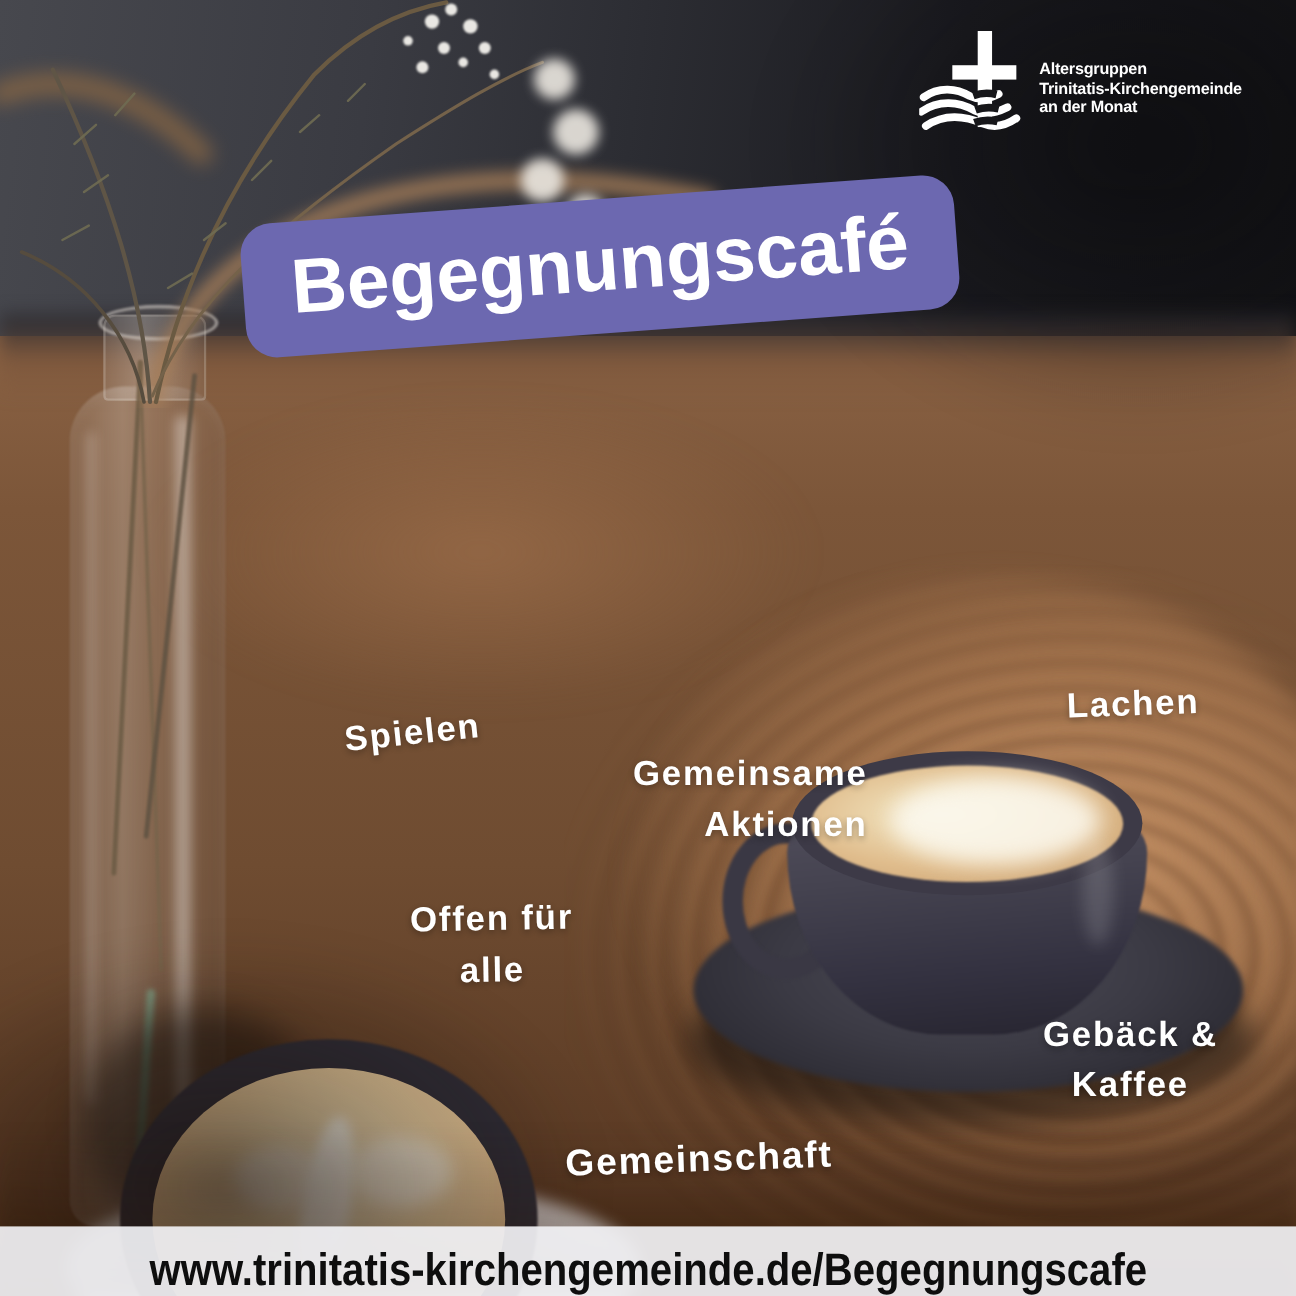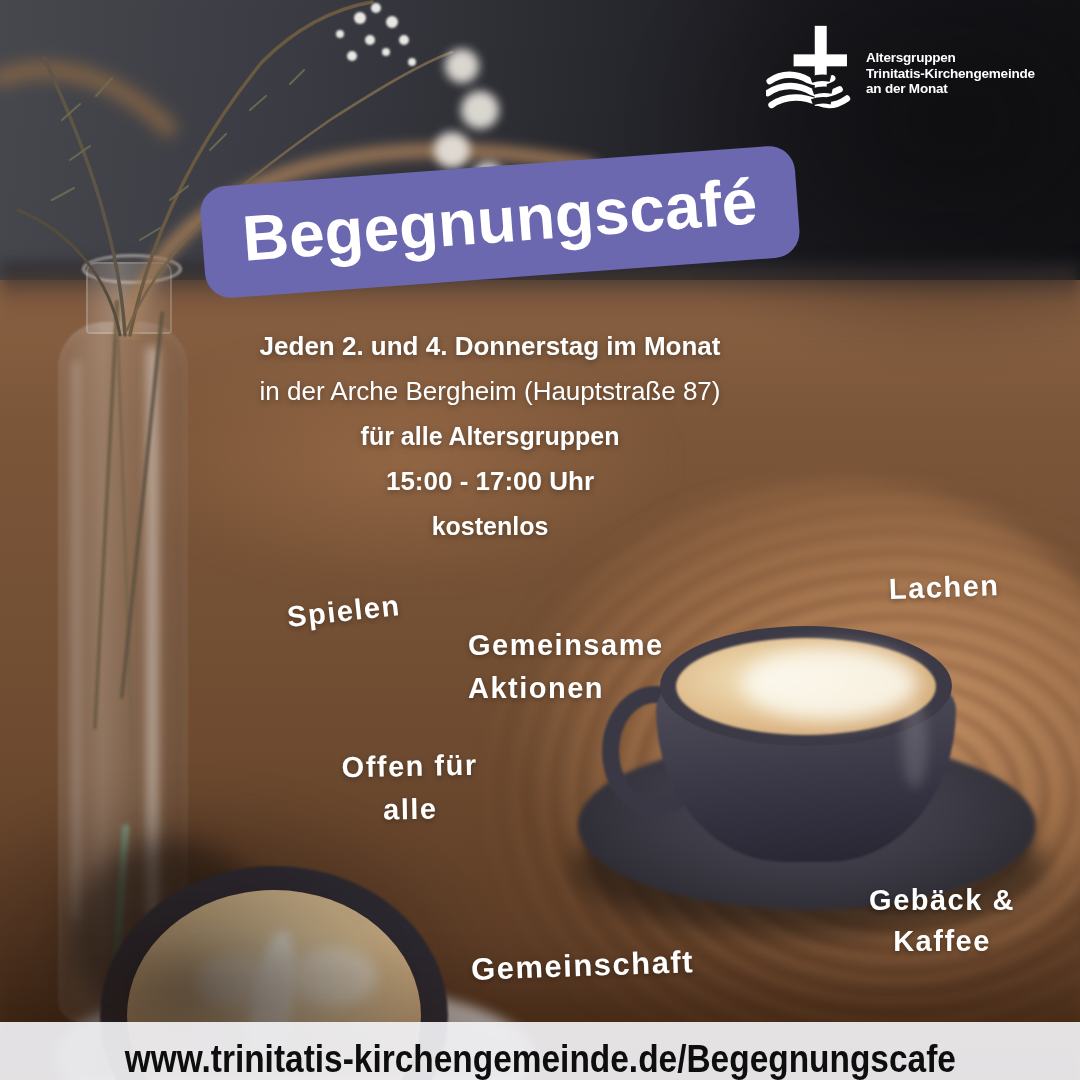--- a/index.html
+++ b/index.html
@@ -96,25 +96,25 @@
   .details{position:absolute;left:170px;top:331px;width:640px;z-index:21;text-align:center;color:#fff;
     text-shadow:0 2px 6px rgba(0,0,0,0.35);}
   .details p{margin:0 0 14px 0;font-size:26px;line-height:31px;}
   .details .b{font-weight:700;}
   .details .r{font-weight:400;font-size:26px;}
   .details .s{font-weight:700;font-size:25px;}
 
   .kw{position:absolute;z-index:21;color:#fff;font-weight:700;font-size:29px;letter-spacing:1.5px;
     white-space:pre-line;text-shadow:0 2px 5px rgba(0,0,0,0.3);}
   .kw-spielen{left:287px;top:595px;transform:rotate(-6deg);}
-  .kw-gemeinsame{left:468px;top:624px;width:255px;text-align:left;line-height:43px;}
+  .kw-gemeinsame{left:468px;top:624px;width:255px;text-align:right;line-height:43px;}
   .kw-lachen{left:889px;top:571px;transform:rotate(-2deg);}
   .kw-offen{left:325px;top:745px;width:170px;text-align:center;line-height:43px;transform:rotate(-1deg);}
   .kw-gemeinschaft{left:471px;top:948px;font-size:31px;transform:rotate(-2deg);}
-  .kw-gebaeck{left:852px;top:880px;width:180px;text-align:center;line-height:41px;}
+  .kw-gebaeck{left:852px;top:843px;width:180px;text-align:center;line-height:41px;}
 
   .footer{position:absolute;left:0;top:1006px;width:1080px;height:74px;z-index:30;
     background:rgba(242,242,245,0.92);display:flex;align-items:center;justify-content:center;margin-top:16px;}
   .footer .url{font-size:38px;font-weight:700;color:#0e0e0e;transform:scaleX(0.88);white-space:nowrap;}
 </style>
 </head>
 <body>
 
 <div class="canvas">
 
@@ -205,27 +205,20 @@
       <div>Altersgruppen</div>
       <div>Trinitatis-Kirchengemeinde</div>
       <div>an der Monat</div>
     </div>
   </div>
 
   <div class="banner">
     <h1>Begegnungscafé</h1>
   </div>
 
-  <div class="details">
-    <p class="b">Jeden 2. und 4. Donnerstag im Monat</p>
-    <p class="r">in der Arche Bergheim (Hauptstraße 87)</p>
-    <p class="s">für alle Altersgruppen</p>
-    <p class="b">15:00 - 17:00 Uhr</p>
-    <p class="s">kostenlos</p>
-  </div>
 
   <div class="kw kw-spielen">Spielen</div>
   <div class="kw kw-gemeinsame">Gemeinsame
 Aktionen</div>
   <div class="kw kw-lachen">Lachen</div>
   <div class="kw kw-offen">Offen für
 alle</div>
   <div class="kw kw-gemeinschaft">Gemeinschaft</div>
   <div class="kw kw-gebaeck">Gebäck &amp;
 Kaffee</div>

